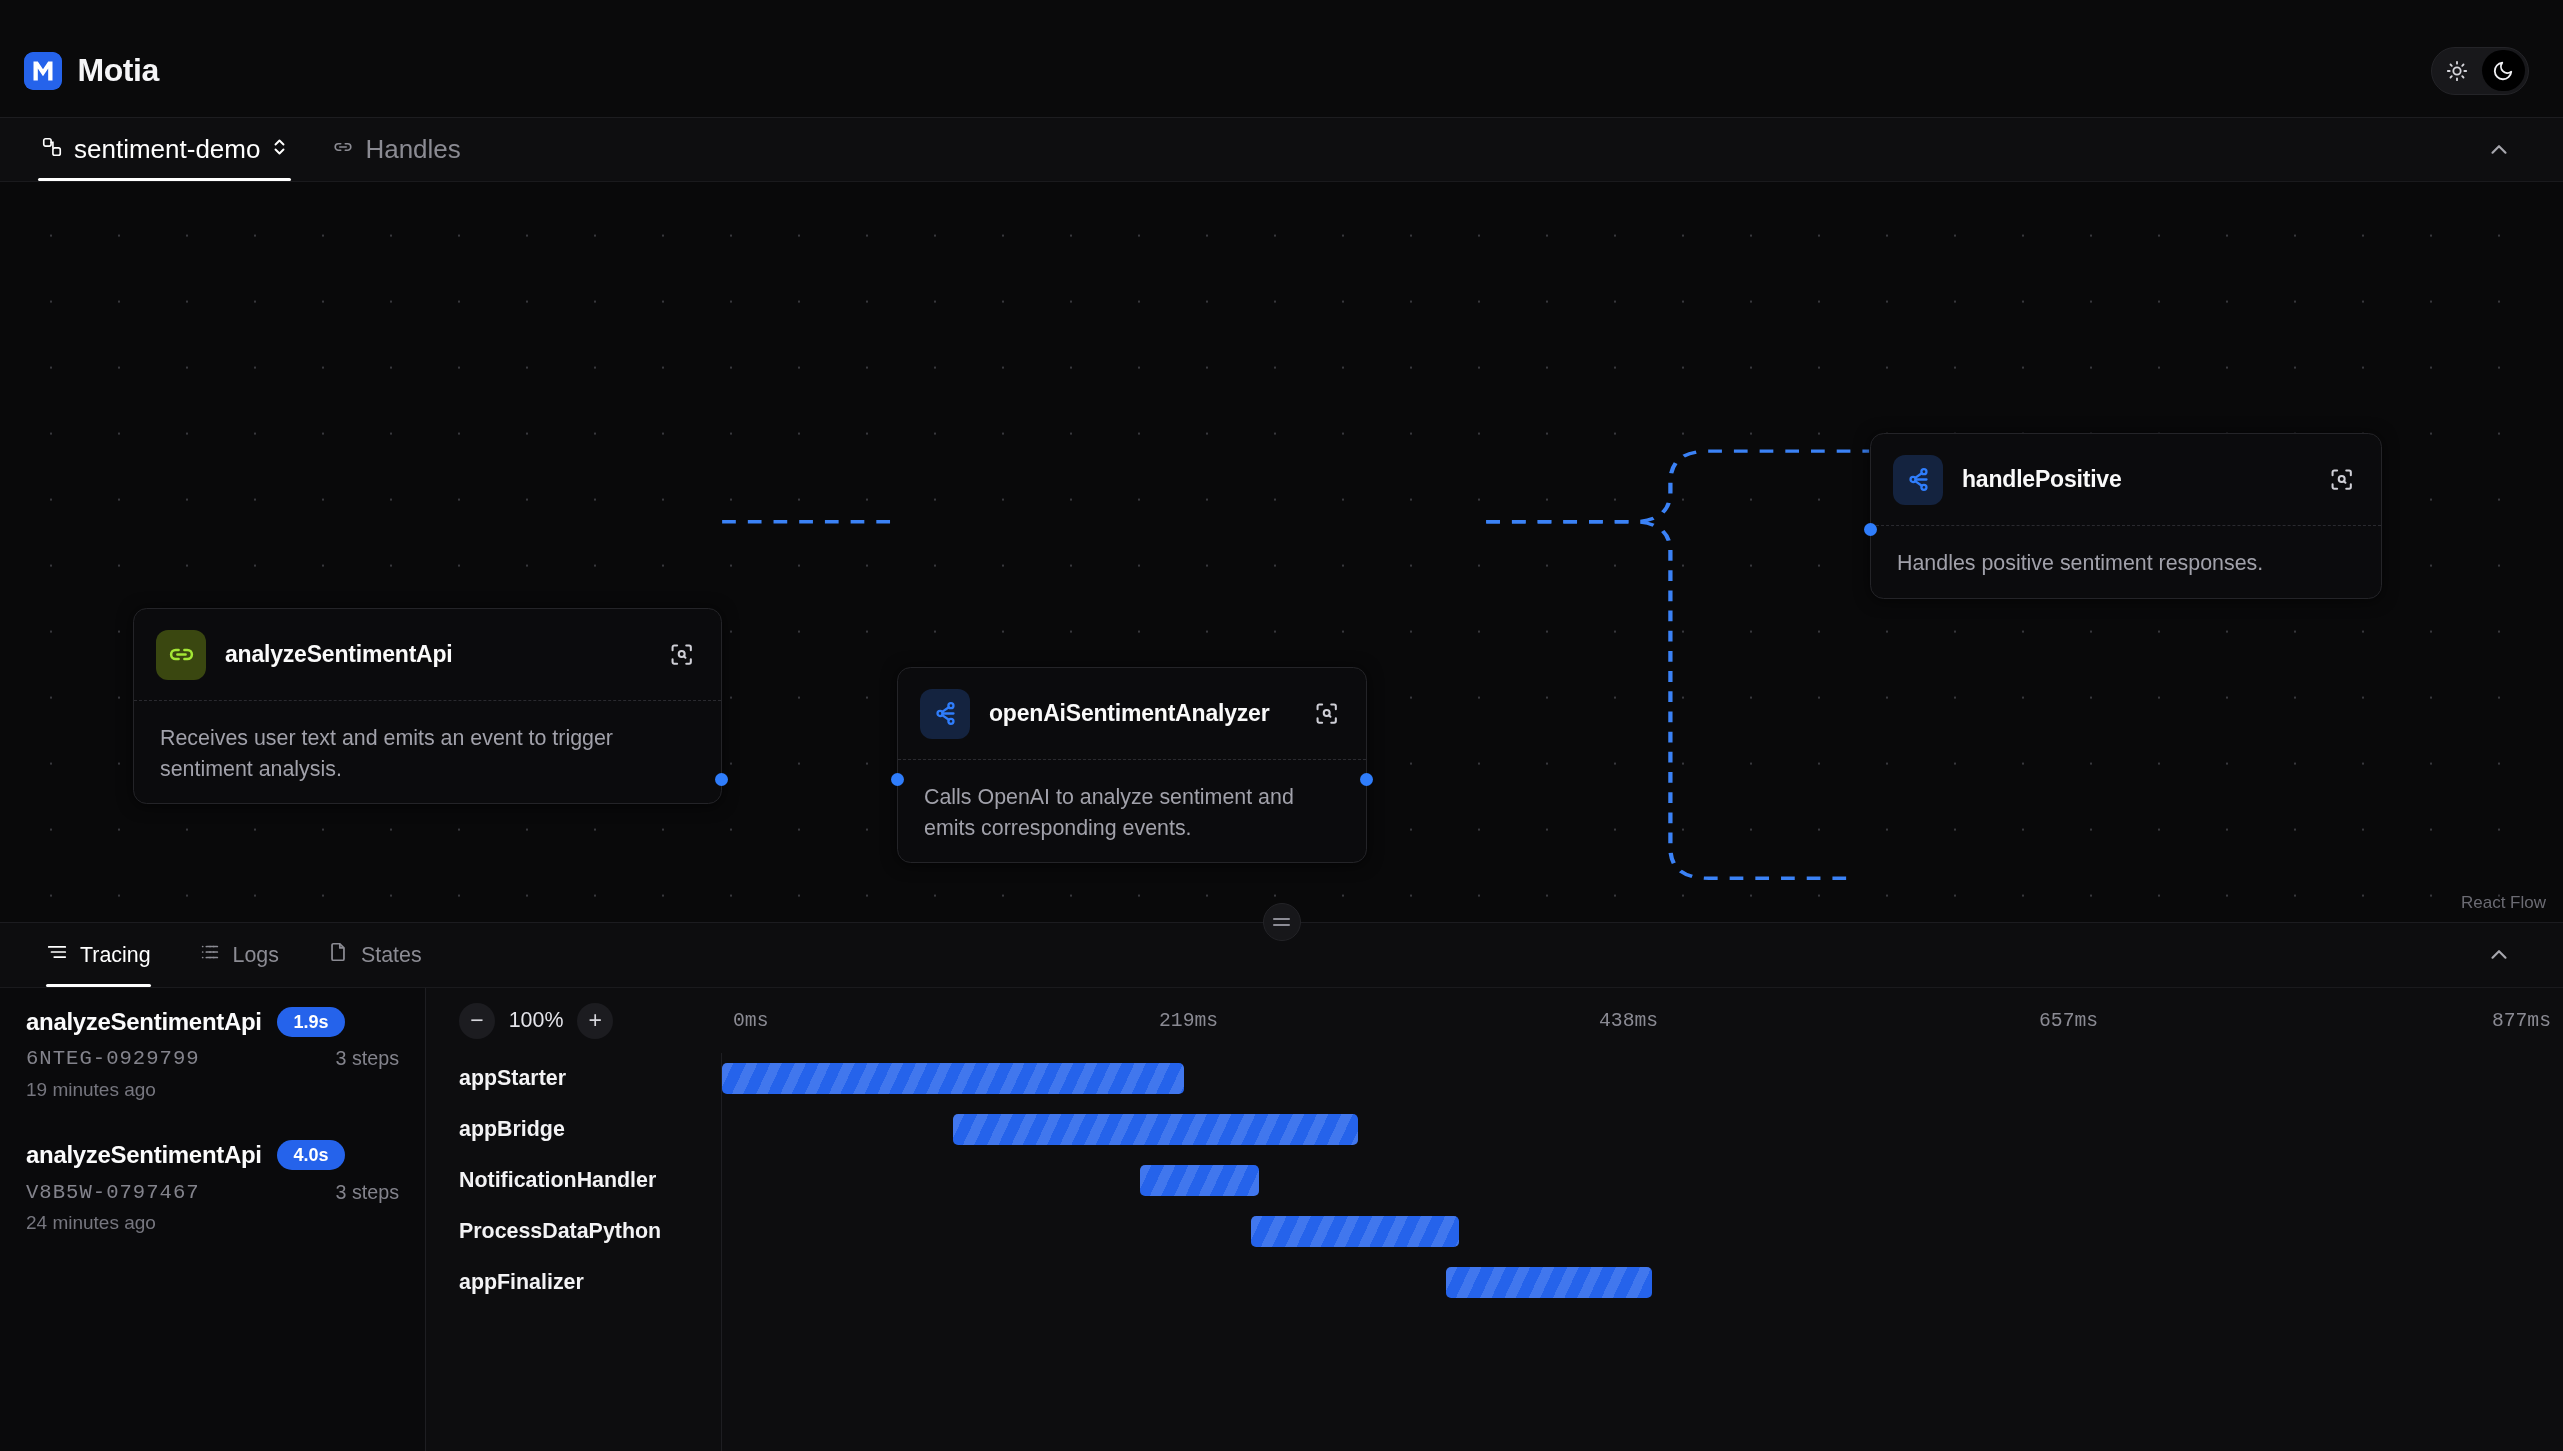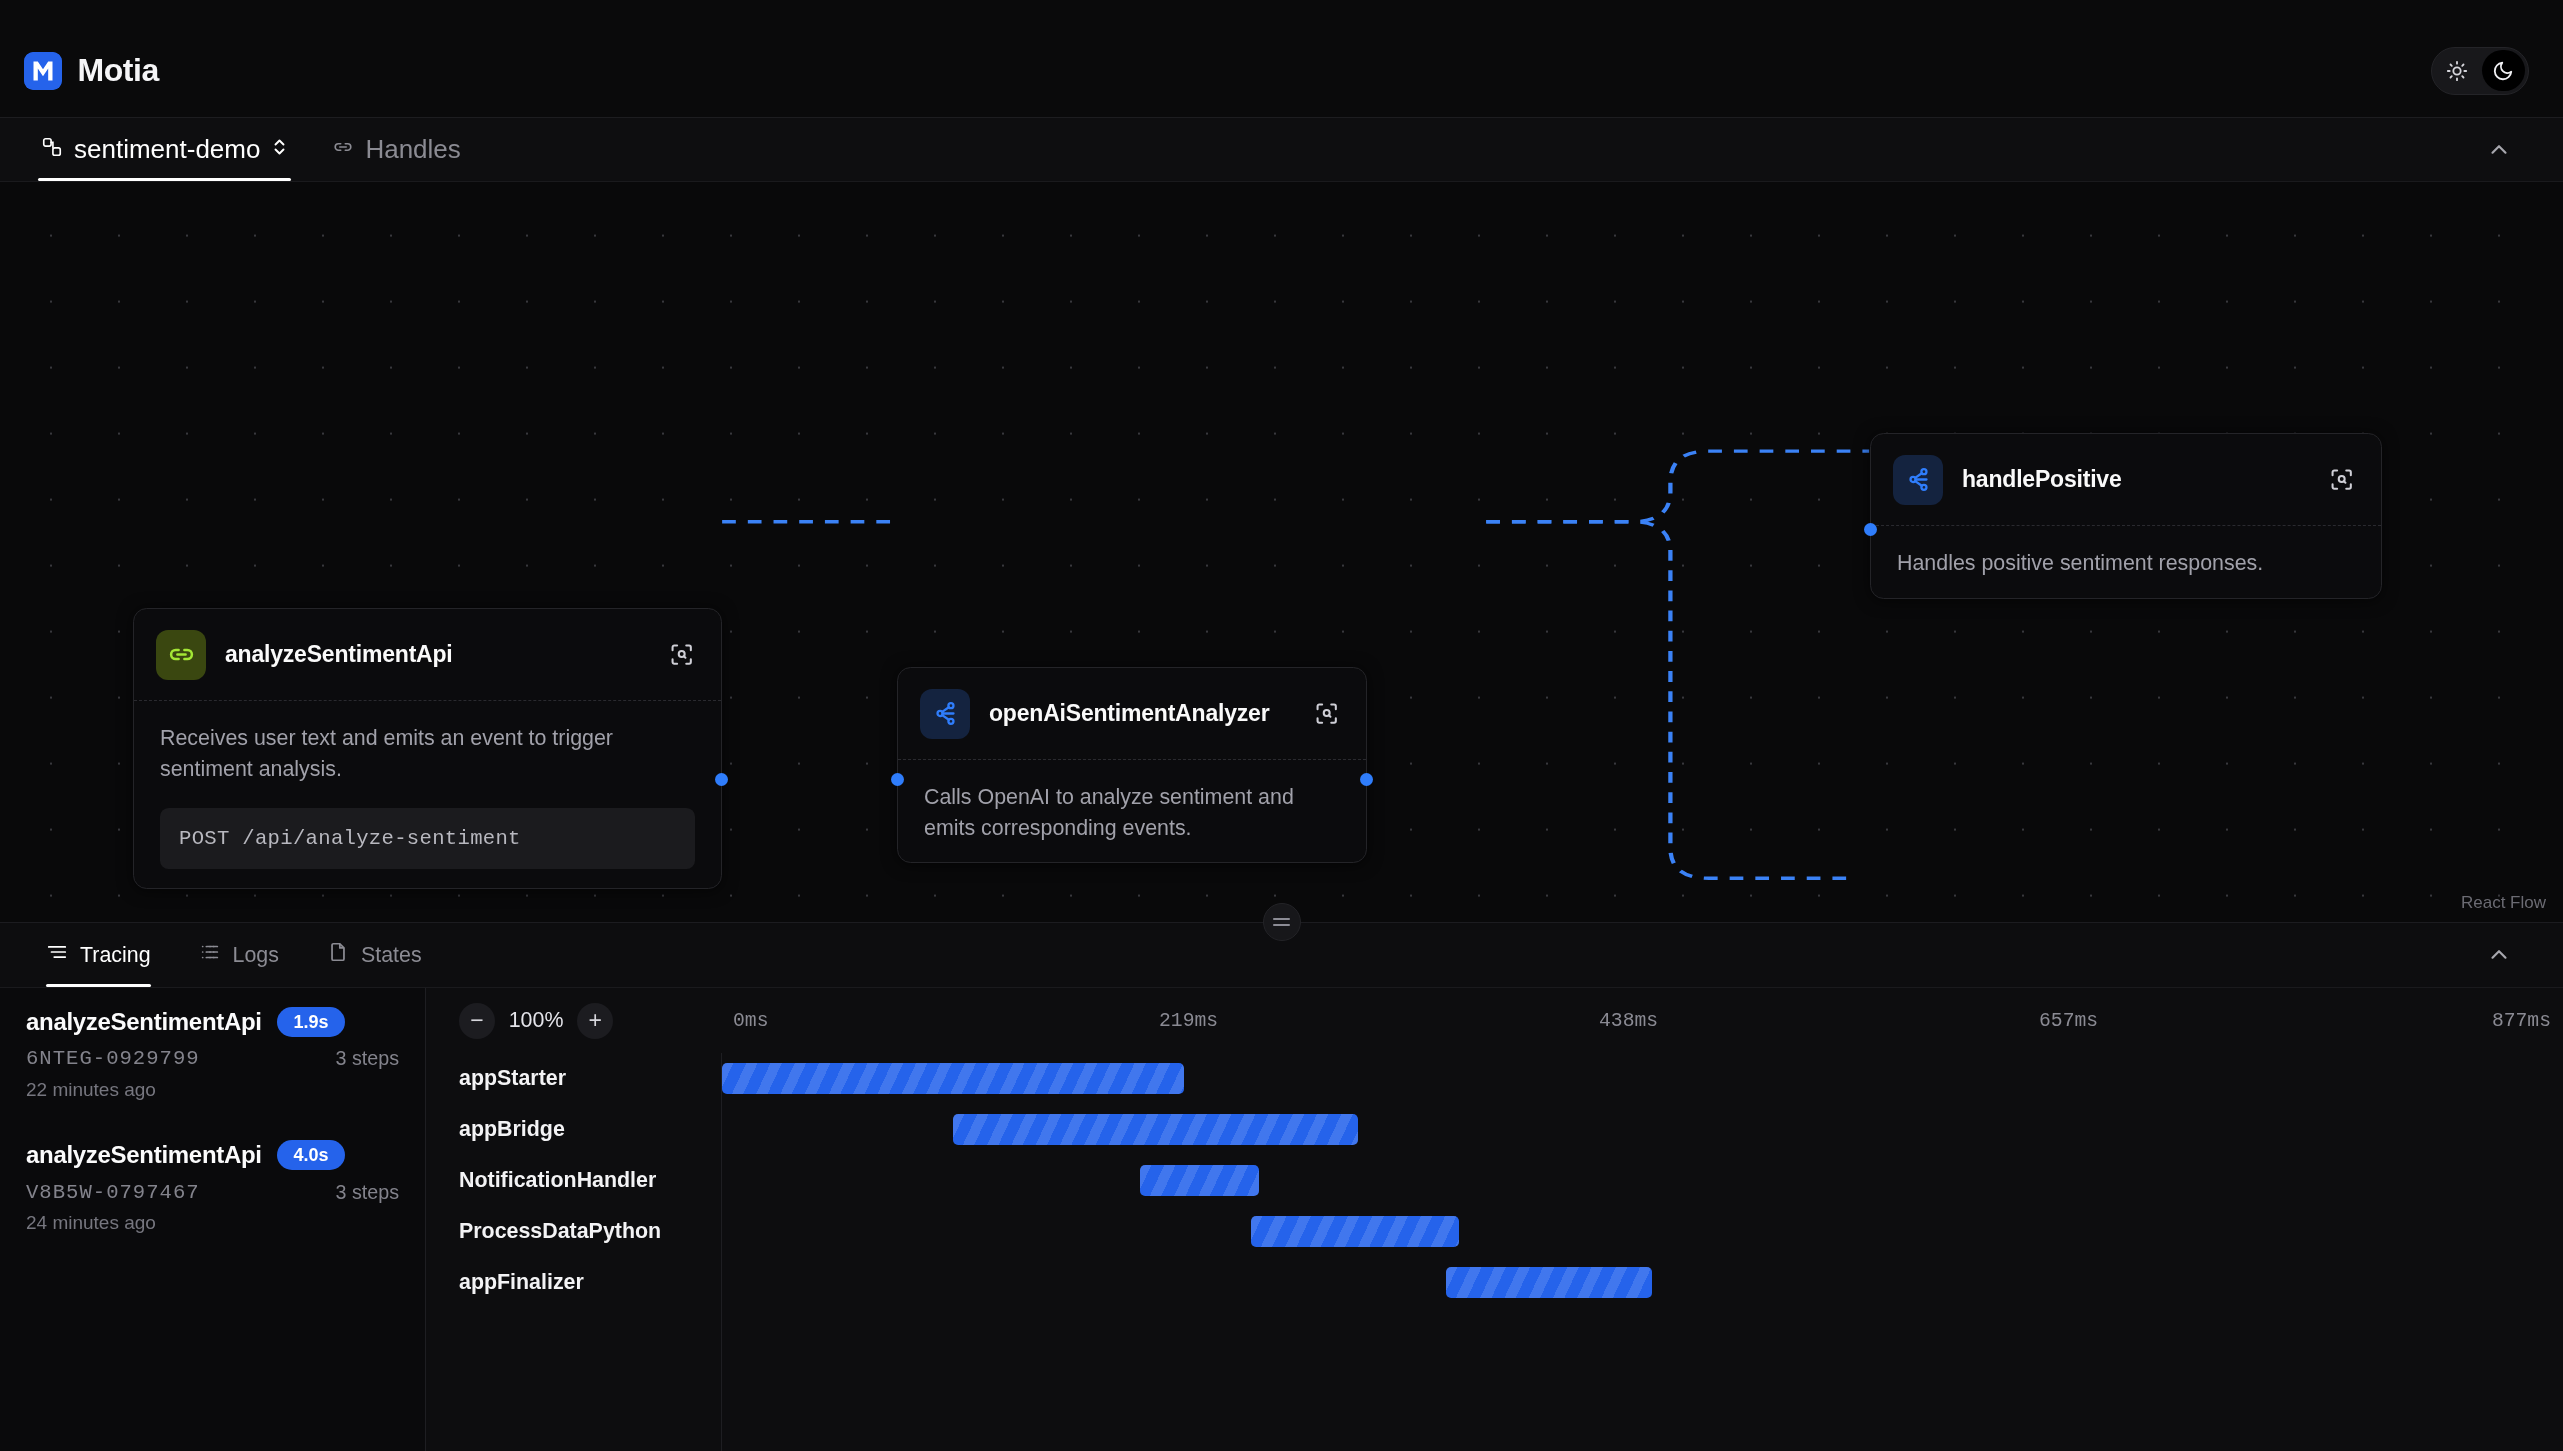--- a/index.html
+++ b/index.html
@@ -274,21 +274,20 @@
         <div class="node-focus">
           <svg width="27.4" height="27.4" viewBox="0 0 24 24" fill="none" stroke="#cfcfd6" stroke-width="1.8" stroke-linecap="round">
             <path d="M4 8V5.5A1.5 1.5 0 0 1 5.5 4H8M16 4h2.5A1.5 1.5 0 0 1 20 5.5V8M20 16v2.5a1.5 1.5 0 0 1-1.5 1.5H16M8 20H5.5A1.5 1.5 0 0 1 4 18.5V16"></path>
             <circle cx="12" cy="11.4" r="2.6"></circle>
             <path d="M13.9 13.3 15.3 14.7"></path>
           </svg>
         </div>
       </div>
       <div class="node-body">
         <div class="node-desc">Receives user text and emits an event to trigger sentiment analysis.</div>
-        <div class="node-code">POST /api/analyze-sentiment</div>
       </div>
       <div class="port" style="right:-6.9px; top:164px;"></div>
     </div>
 
     <div class="node" style="left:897px; top:485px; width:470px;">
       <div class="node-head">
         <div class="node-ico ico-event">
           <svg width="29" height="29" viewBox="0 0 24 24" fill="none" stroke="#2f7dfb" stroke-width="1.9">
             <circle cx="16.5" cy="5.5" r="2.1"></circle>
             <circle cx="7.5" cy="12" r="2.1"></circle>
@@ -392,21 +391,21 @@
       <div class="trace-list">
         <div class="trace-item">
           <div class="trace-row1">
             <div class="trace-name">analyzeSentimentApi</div>
             <div class="trace-badge">1.9s</div>
           </div>
           <div class="trace-row2">
             <div class="trace-id">6NTEG-0929799</div>
             <div class="trace-steps">3 steps</div>
           </div>
-          <div class="trace-ago">22 minutes ago</div>
+          <div class="trace-ago">19 minutes ago</div>
         </div>
         <div class="trace-item">
           <div class="trace-row1">
             <div class="trace-name">analyzeSentimentApi</div>
             <div class="trace-badge">4.0s</div>
           </div>
           <div class="trace-row2">
             <div class="trace-id">V8B5W-0797467</div>
             <div class="trace-steps">3 steps</div>
           </div>

